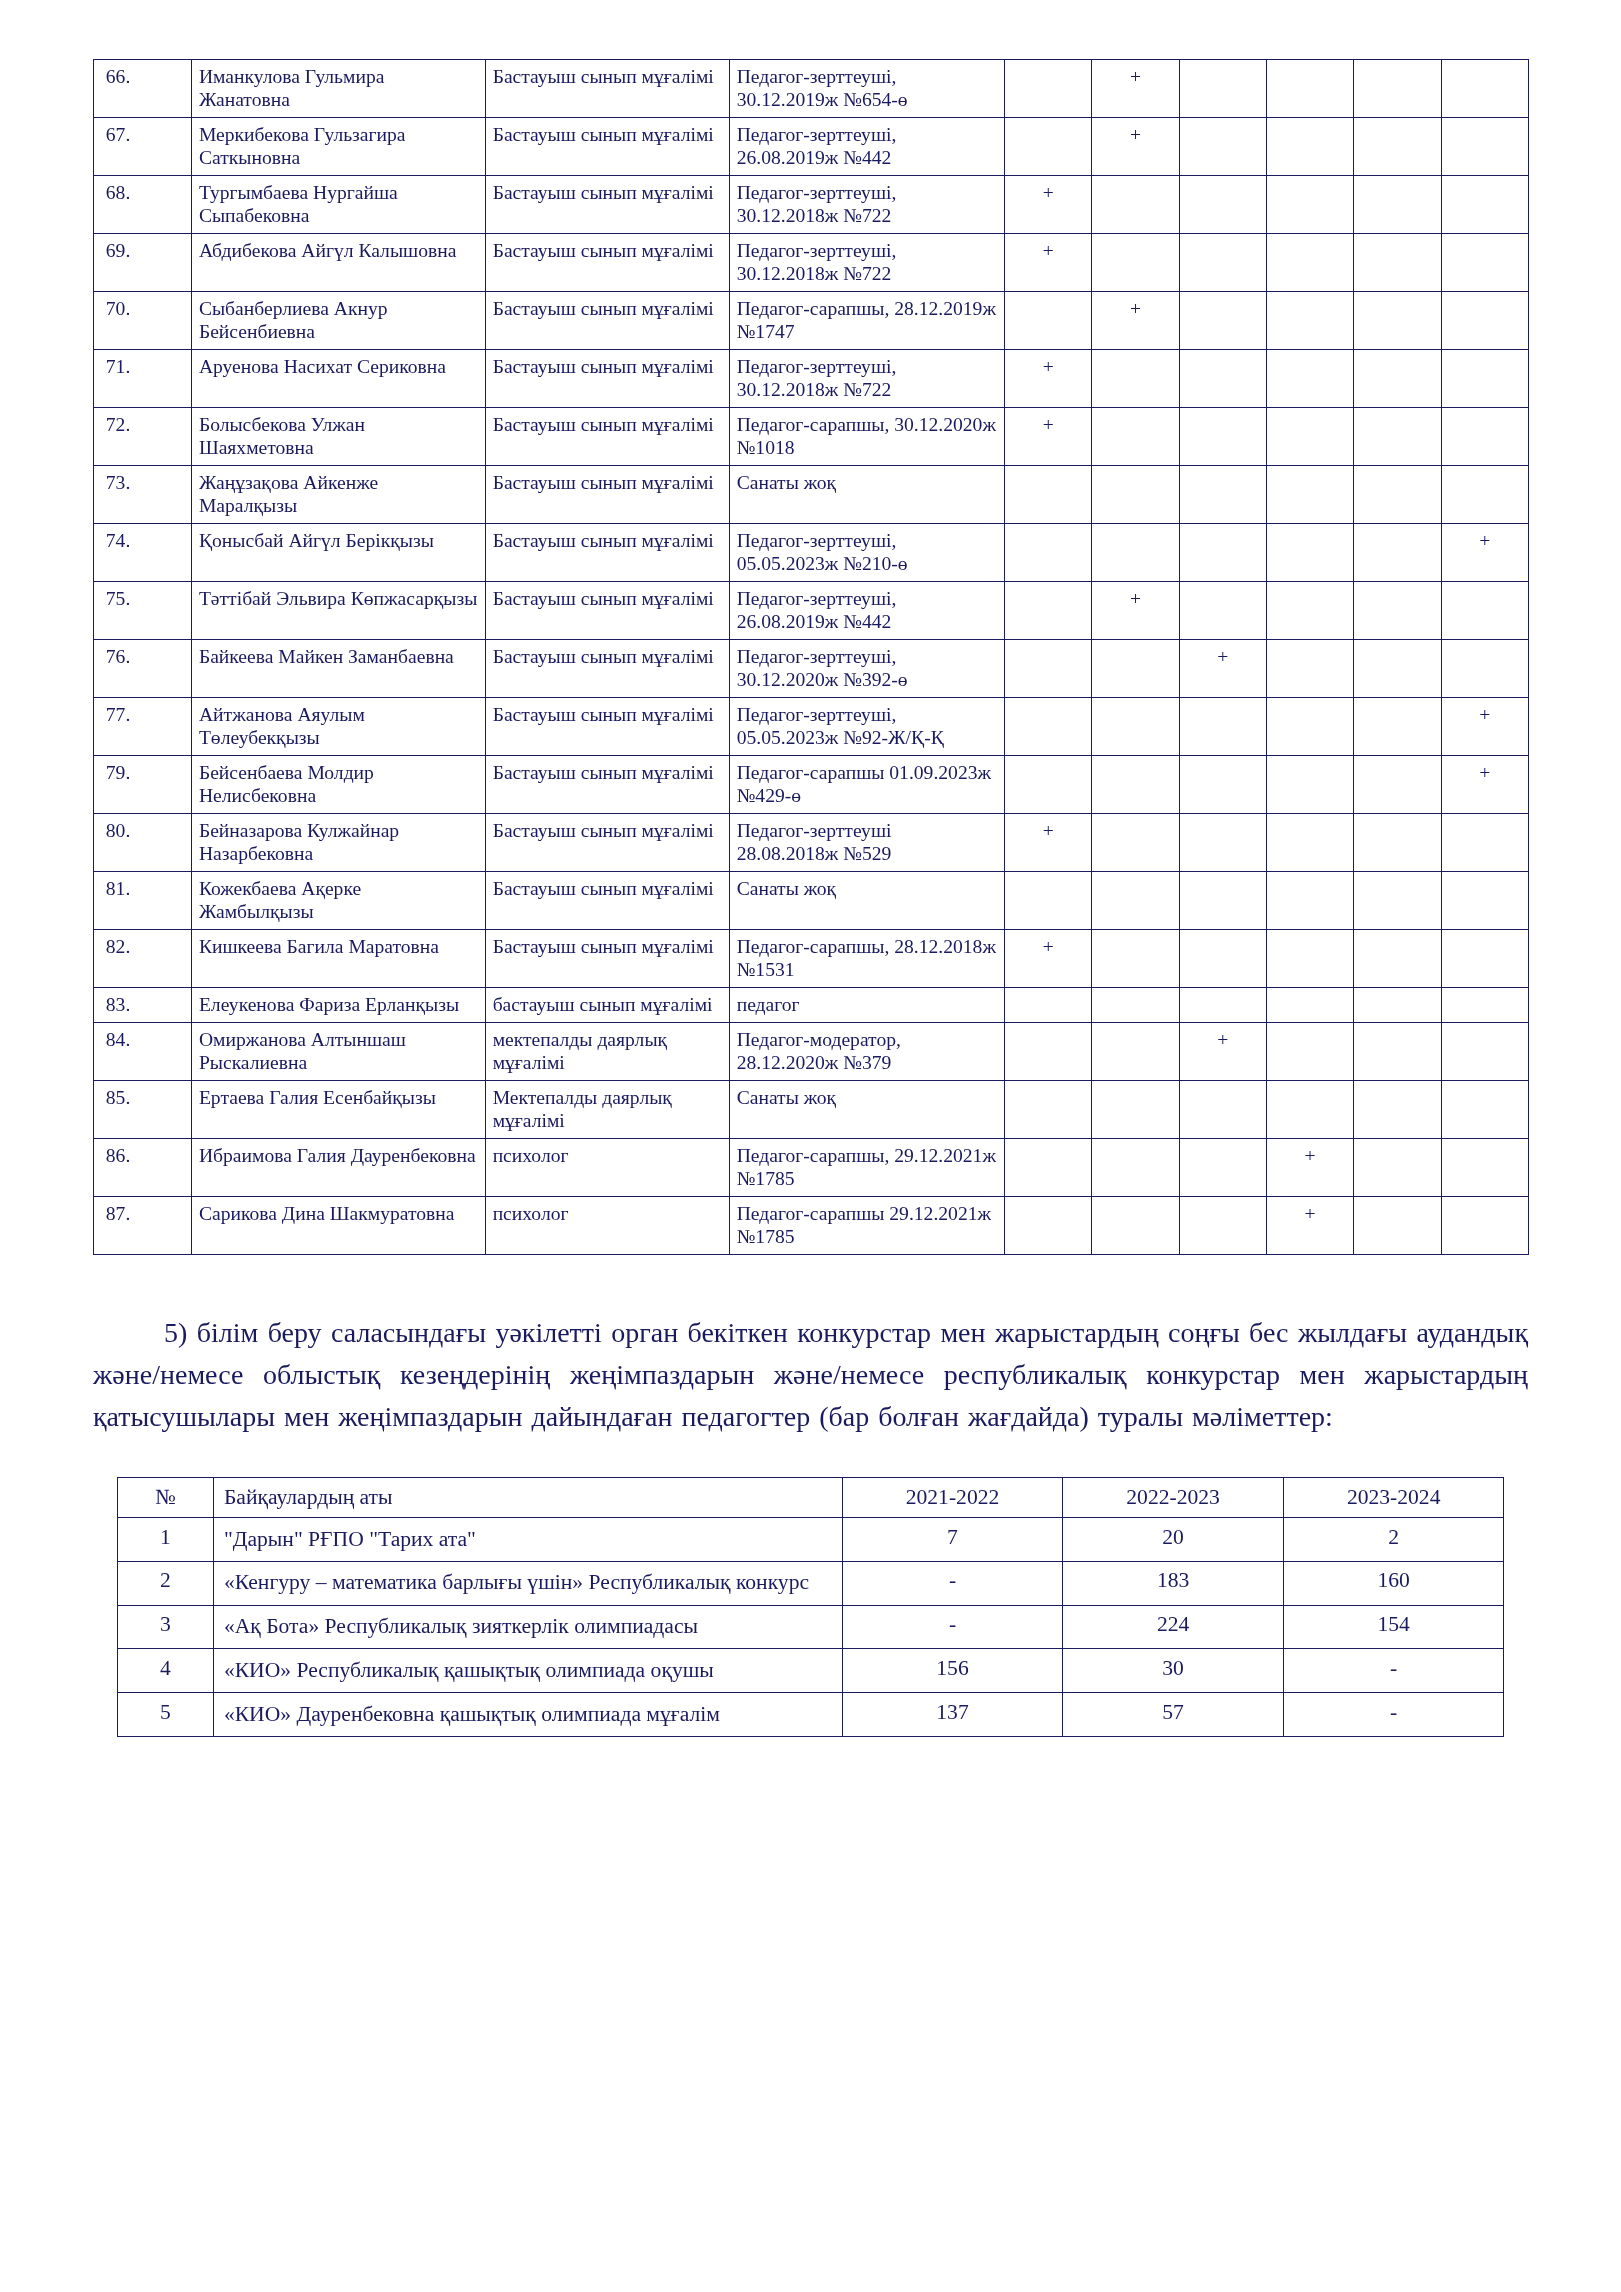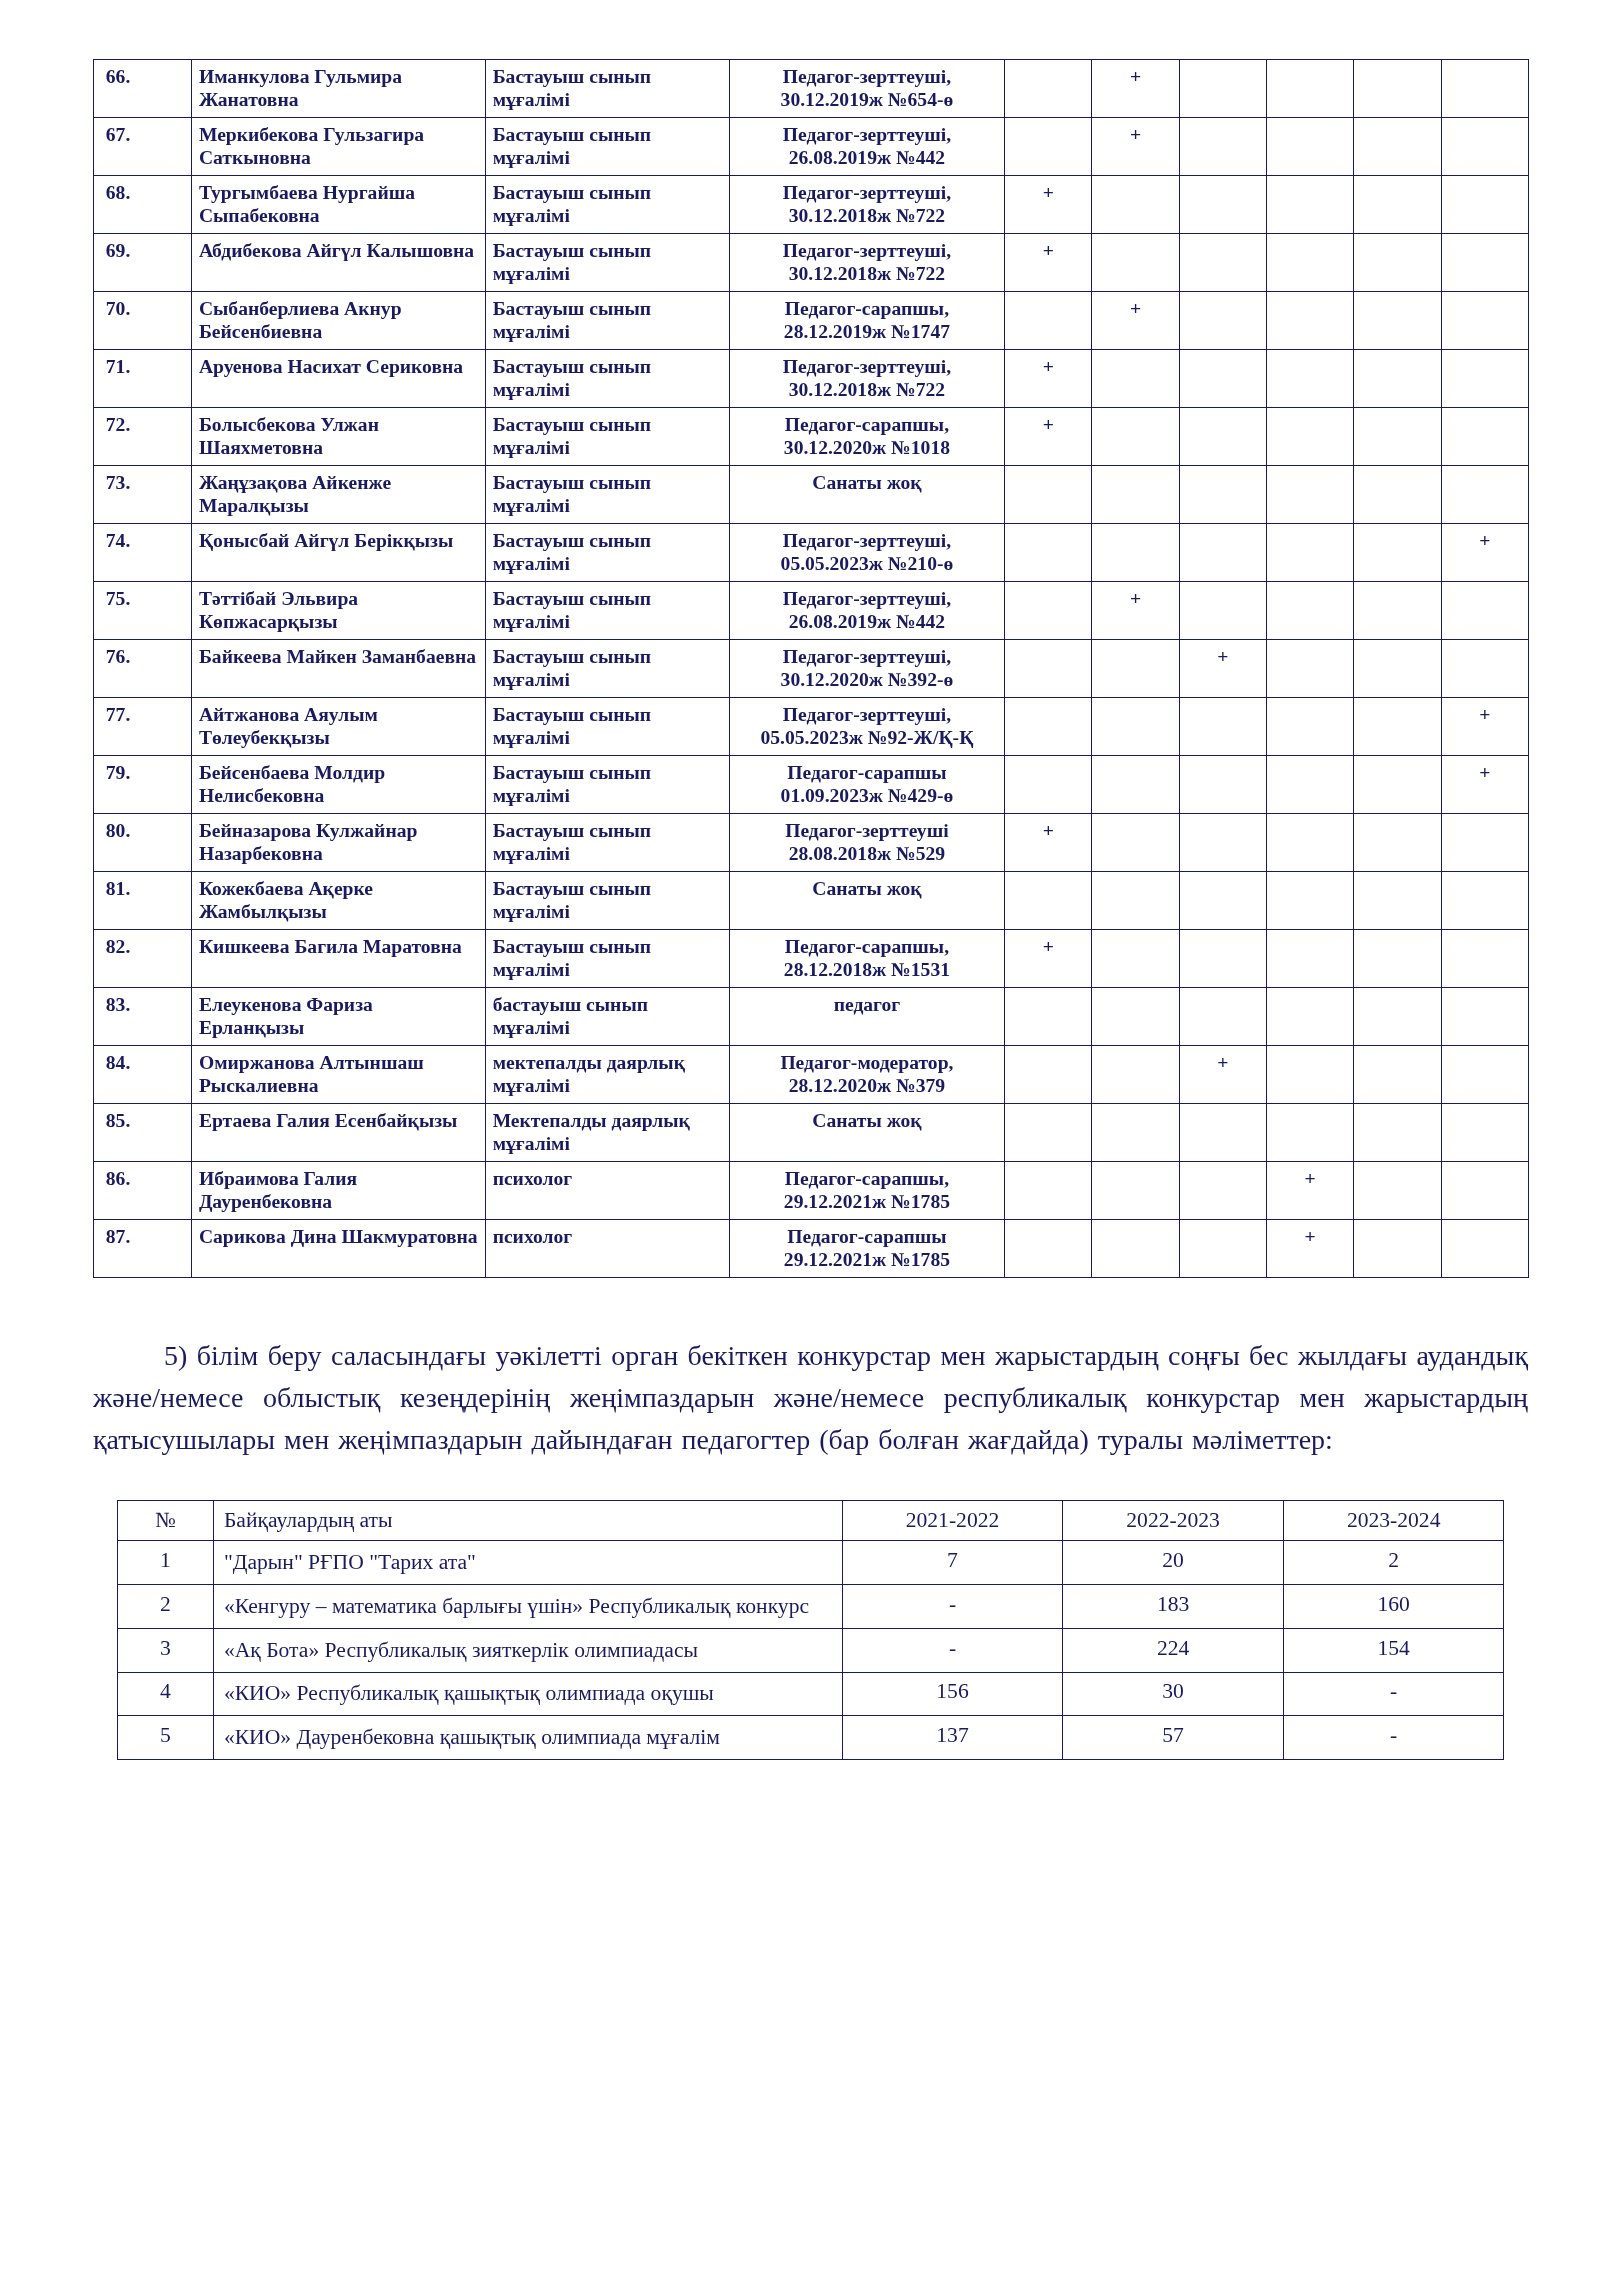--- a/index.html
+++ b/index.html
@@ -21,32 +21,31 @@
     position: relative;
   }
 
   
   table.staff {
     width: 1436px;
     border-collapse: collapse;
     table-layout: fixed;
     font-size: 19.6px;
     line-height: 1.18;
-    font-weight: bold;
   }
   table.staff td {
     border: 1.5px solid #1a1a5e;
     padding: 4.9px 6.9px 5.9px 6.9px;
     vertical-align: top;
     color: #1a1a5e;
   }
   .c-num   { width: 71px;  text-align: left; padding-left: 11.8px !important; }
   .c-name  { width: 257px; }
   .c-pos   { width: 211px; }
-  .c-cat   { width: 240px; text-align: center; }
+  .c-cat   { width: 240px; }
   .c-mark  { width: 66px; text-align: center; vertical-align: top; }
   td.pos-mid, td.cat-mid { vertical-align: middle; }
 
   
   .section-head {
     margin-top: 57px;
     font-size: 28px;
     font-weight: normal;
     text-align: justify;
     line-height: 1.5;

